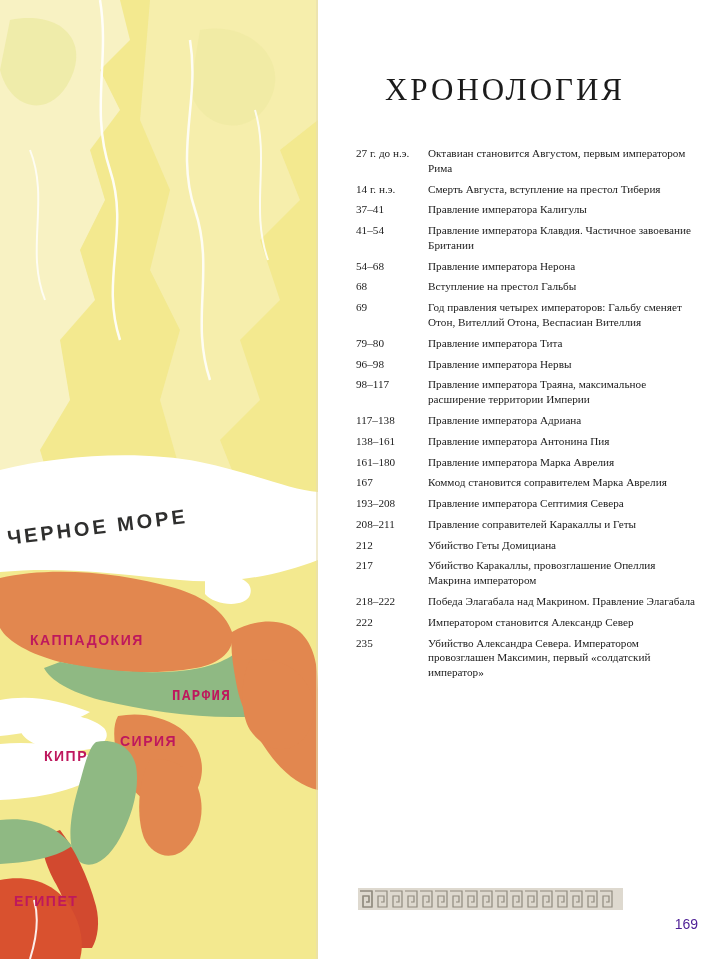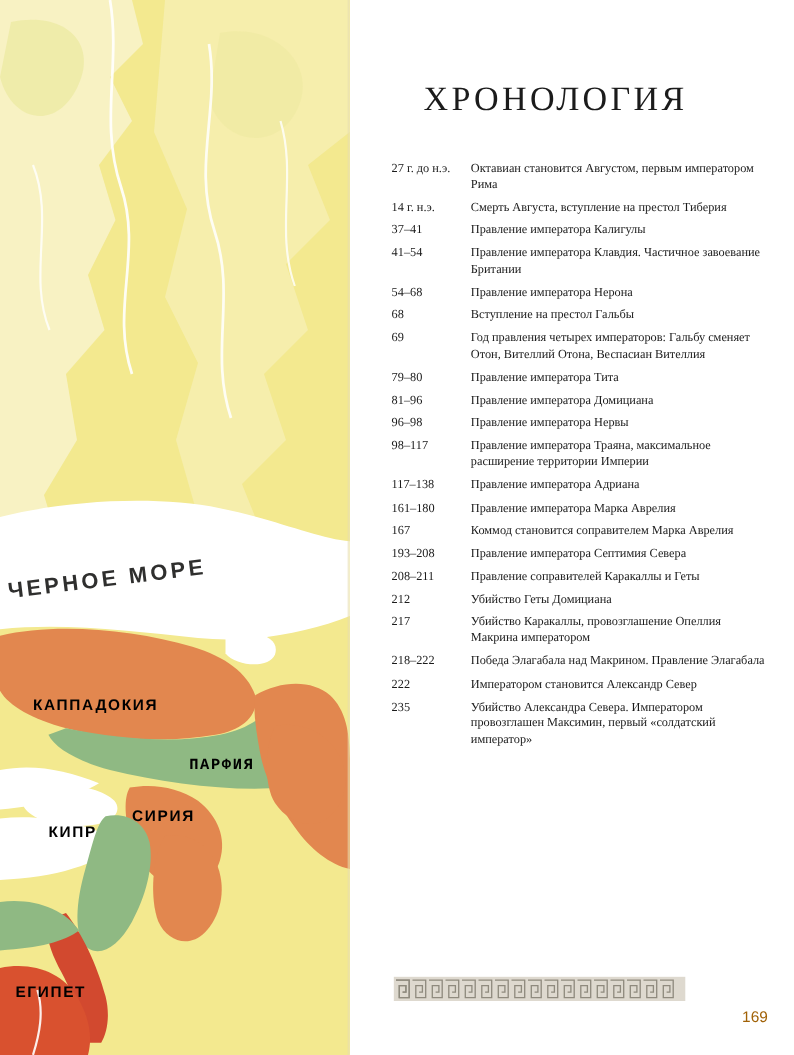--- a/index.html
+++ b/index.html
@@ -24,21 +24,21 @@
     height: 959px;
     overflow: hidden;
     background: #f2e99a;
   }
   .map-svg { position: absolute; left:0; top:0; }
   .map-label {
     position: absolute;
     font-family: "Liberation Sans", sans-serif;
     font-weight: bold;
     letter-spacing: 1.5px;
-    color: #000000;
+    color: #be185d;
     white-space: nowrap;
   }
   #label-black-sea {
     left: 6px; top: 527px;
     font-size: 20px;
     letter-spacing: 3px;
     color: #2f2f2e;
     transform: rotate(-7deg);
     transform-origin: left top;
   }
@@ -101,21 +101,21 @@
   #footer-ornament .meander {
     position: absolute;
     left: 0; top: 0;
     width: 100%; height: 100%;
   }
   #page-number {
     position: absolute;
     right: 24px;
     top: 916px;
     font-size: 14px;
-    color: #a16207;
+    color: #4c1d95;
     font-family: "Liberation Sans", sans-serif;
   }
 </style>
 </head>
 <body>
 
 <div id="map-panel">
   <svg class="map-svg" width="318" height="959" viewBox="0 0 318 959">
 
     <rect x="0" y="0" width="318" height="959" fill="#f3e98f"></rect>
@@ -202,34 +202,34 @@
         </tr>
         <tr>
           <td class="year">69</td>
           <td class="event">Год правления четырех императоров: Гальбу сменяет Отон, Вителлий Отона, Веспасиан Вителлия</td>
         </tr>
         <tr>
           <td class="year">79–80</td>
           <td class="event">Правление императора Тита</td>
         </tr>
         <tr>
-          <td class="year">81–96</td>
-          <td class="event">Правление императора Домициана</td>
-        </tr>
-        <tr>
           <td class="year">96–98</td>
           <td class="event">Правление императора Нервы</td>
         </tr>
         <tr>
           <td class="year">98–117</td>
           <td class="event">Правление императора Траяна, максимальное расширение территории Империи</td>
         </tr>
         <tr>
           <td class="year">117–138</td>
           <td class="event">Правление императора Адриана</td>
+        </tr>
+        <tr>
+          <td class="year">138–161</td>
+          <td class="event">Правление императора Антонина Пия</td>
         </tr>
         <tr>
           <td class="year">161–180</td>
           <td class="event">Правление императора Марка Аврелия</td>
         </tr>
         <tr>
           <td class="year">167</td>
           <td class="event">Коммод становится соправителем Марка Аврелия</td>
         </tr>
         <tr>

